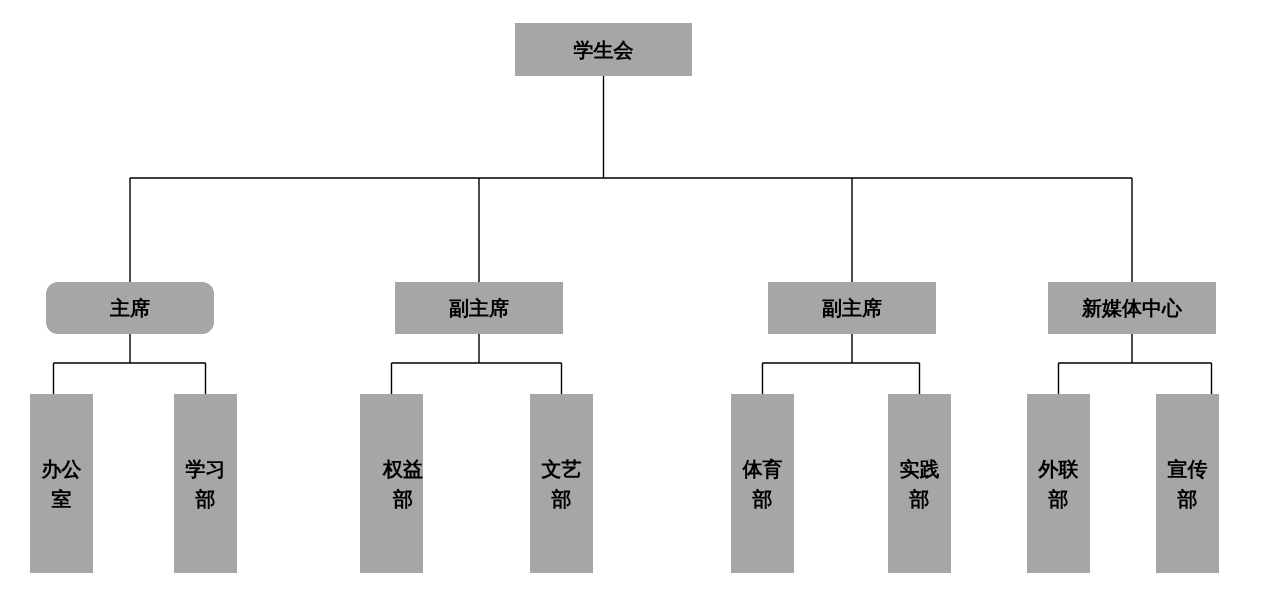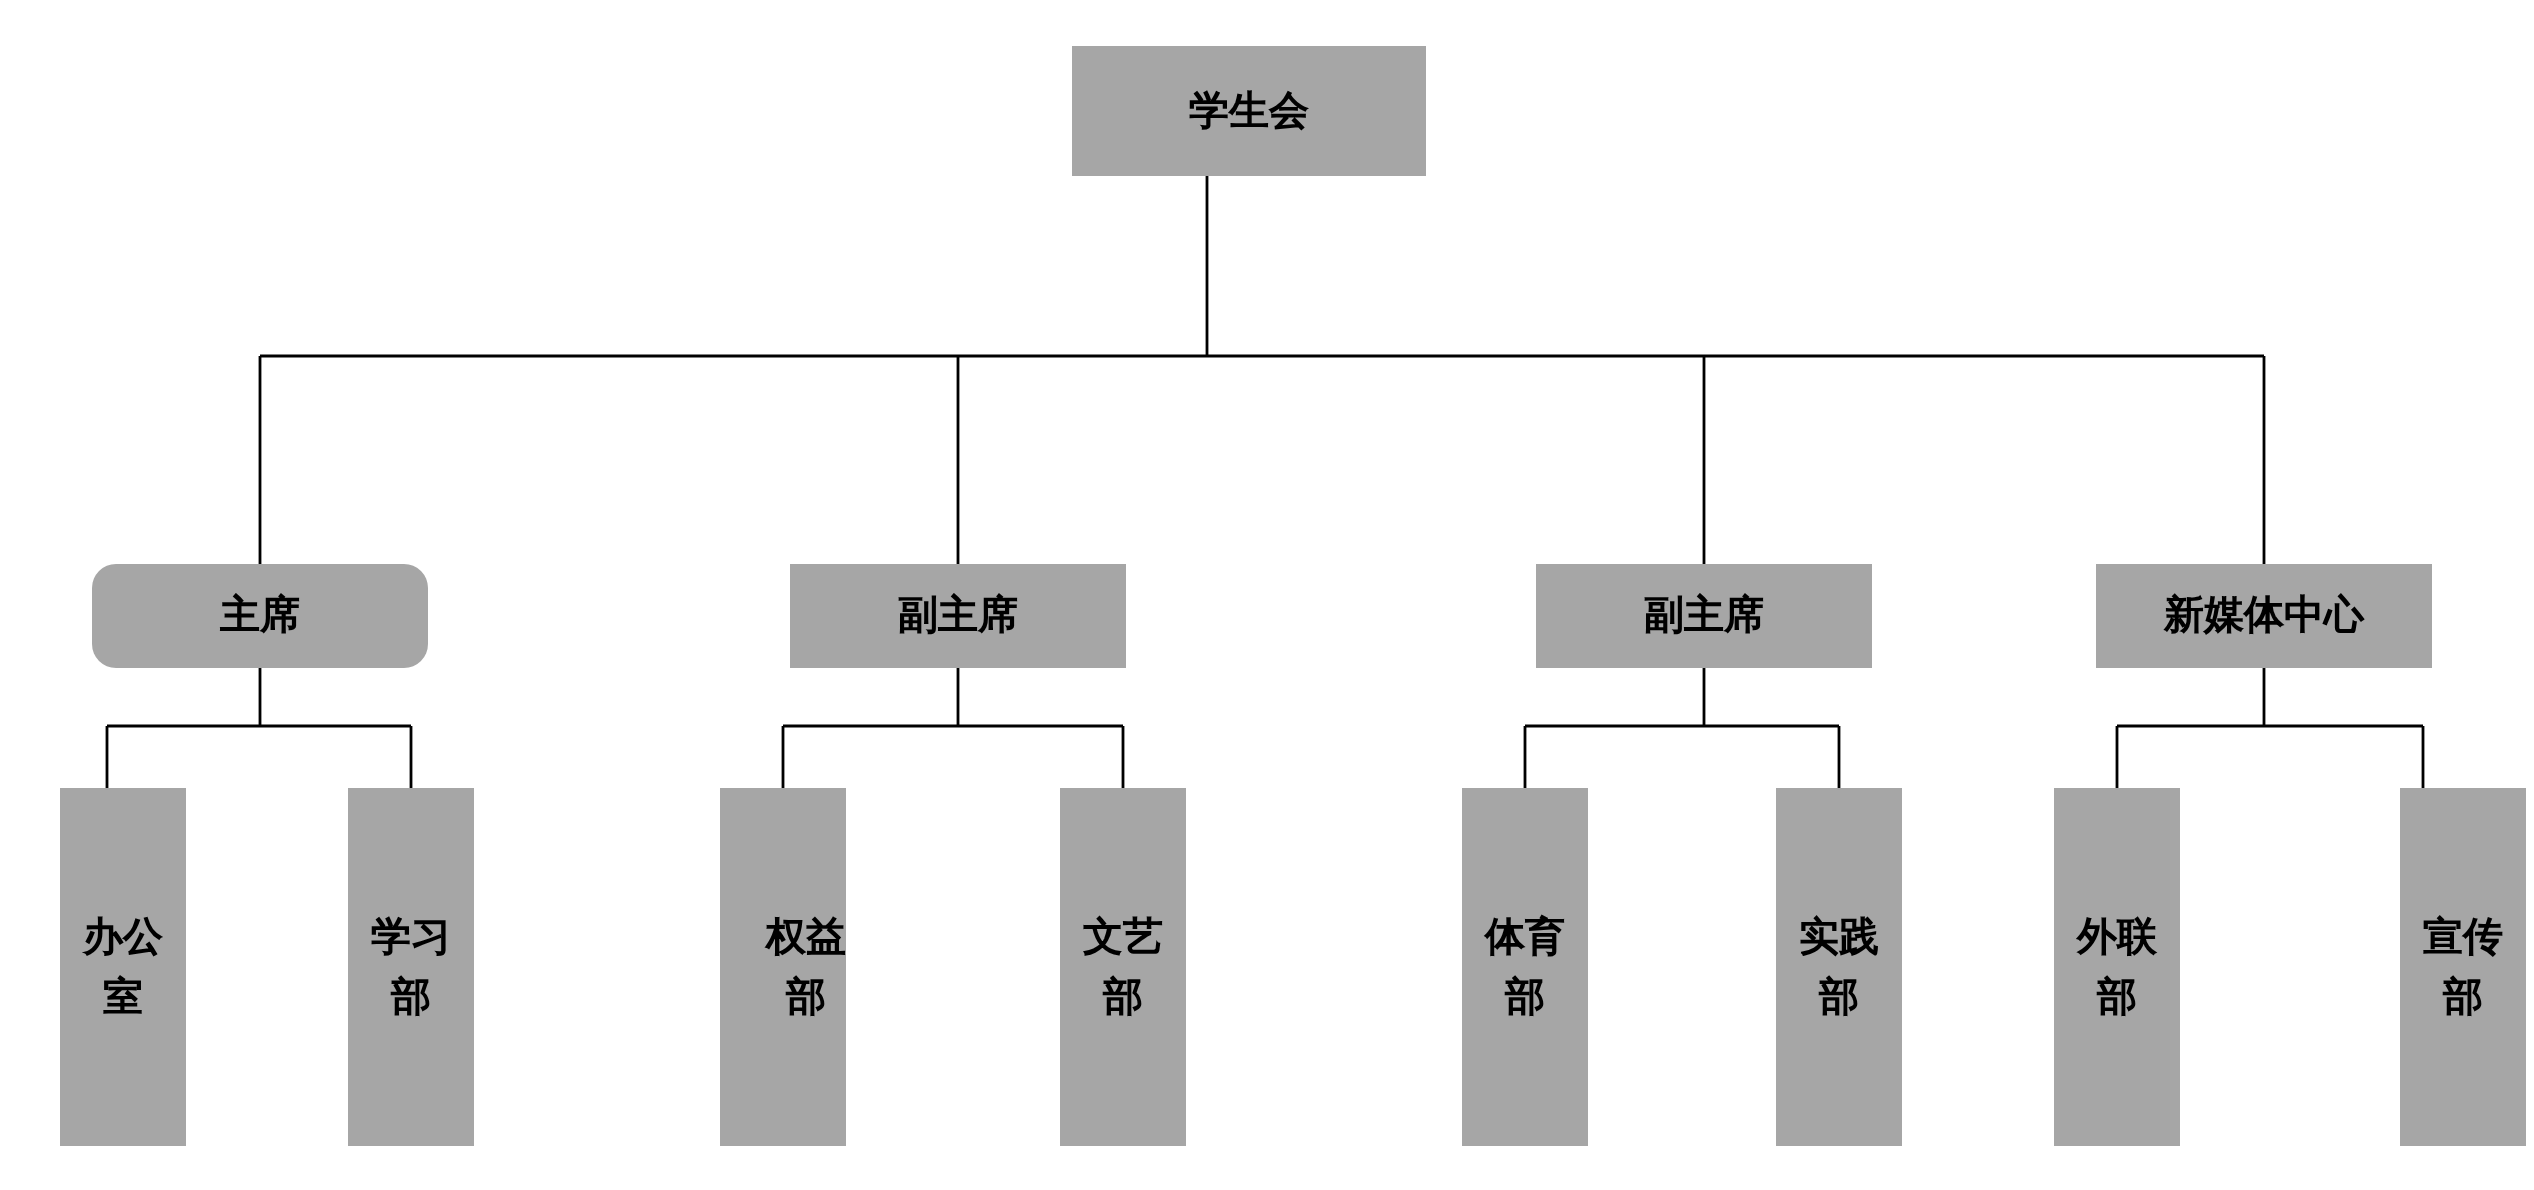--- a/index.html
+++ b/index.html
@@ -28,35 +28,35 @@
     color: #000000;
     display: flex;
     align-items: center;
     justify-content: center;
     text-align: center;
     font-weight: bold;
     font-size: 20px;
     line-height: 1.2;
     box-sizing: border-box;
   }
-  .node.lvl1 { left: 536px; top: 23px; width: 177px; height: 65px; align-items: center; }
+  .node.lvl1 { left: 515px; top: 23px; width: 177px; height: 53px; align-items: center; }
   .node.lvl2 { top: 282px; width: 168px; height: 52px; }
   .node.b0 { left: 46px; border-radius: 12px; }
   .node.b1 { left: 395px; }
   .node.b2 { left: 768px; }
   .node.b3 { left: 1048px; font-family: Liberation Serif, serif; }
   .node.leaf { top: 394px; width: 63px; height: 179px; }
   .node.c0 { left: 6px; margin-left: 24px; }
   .node.c1 { left: 174px; }
   .node.c2 { left: 360px; }
   .node.c3 { left: 530px; }
   .node.c4 { left: 731px; }
   .node.c5 { left: 888px; align-items: center; }
   .node.c6 { left: 1027px; }
-  .node.c7 { left: 1200px; }
+  .node.c7 { left: 1156px; }
   .leaf .wrap2 {
     display: inline-block;
     width: 2em;
     line-height: 30px;
     text-align: center;
     word-break: break-all;
   }
 </style>
 </head>
 <body style="background: rgb(255, 255, 255);">

